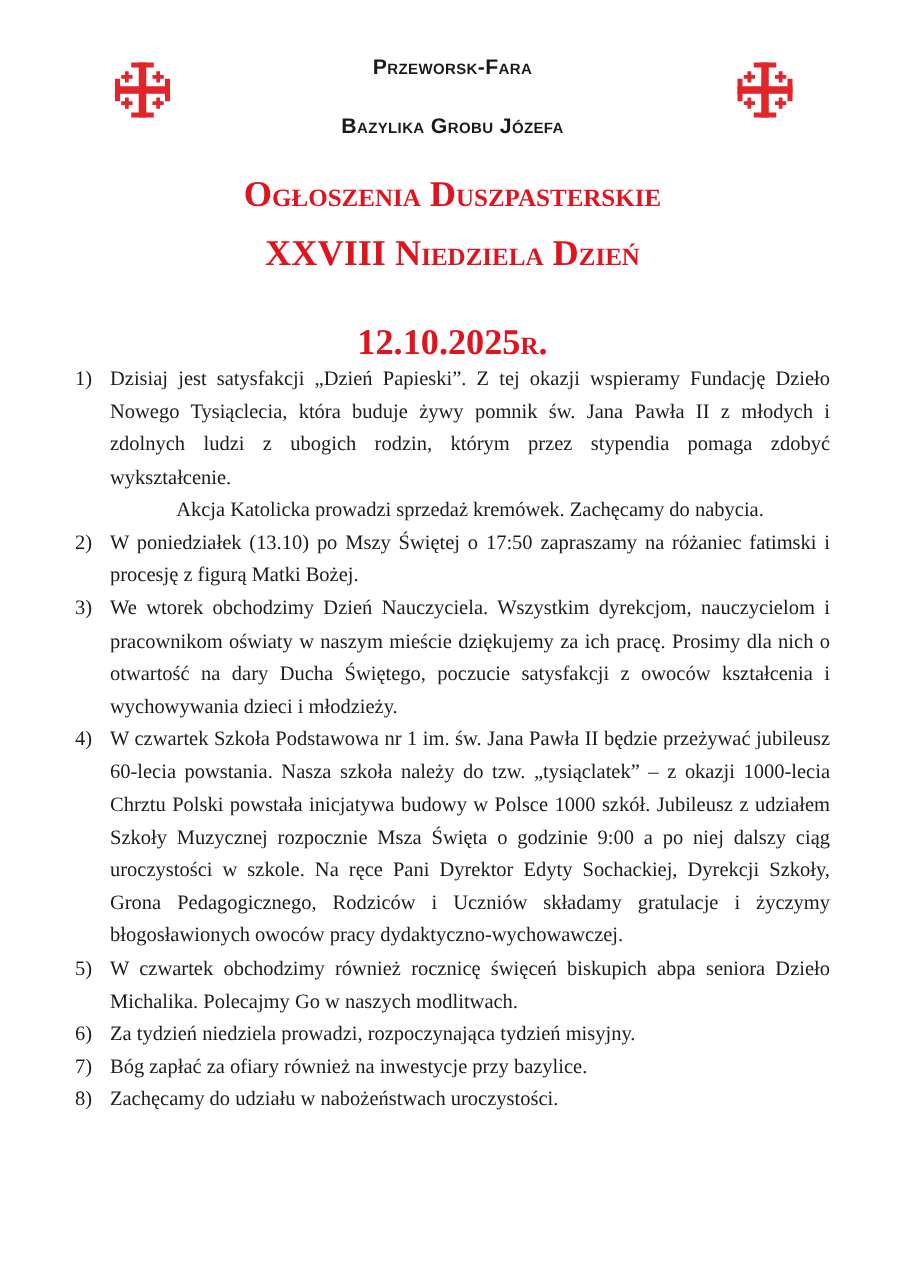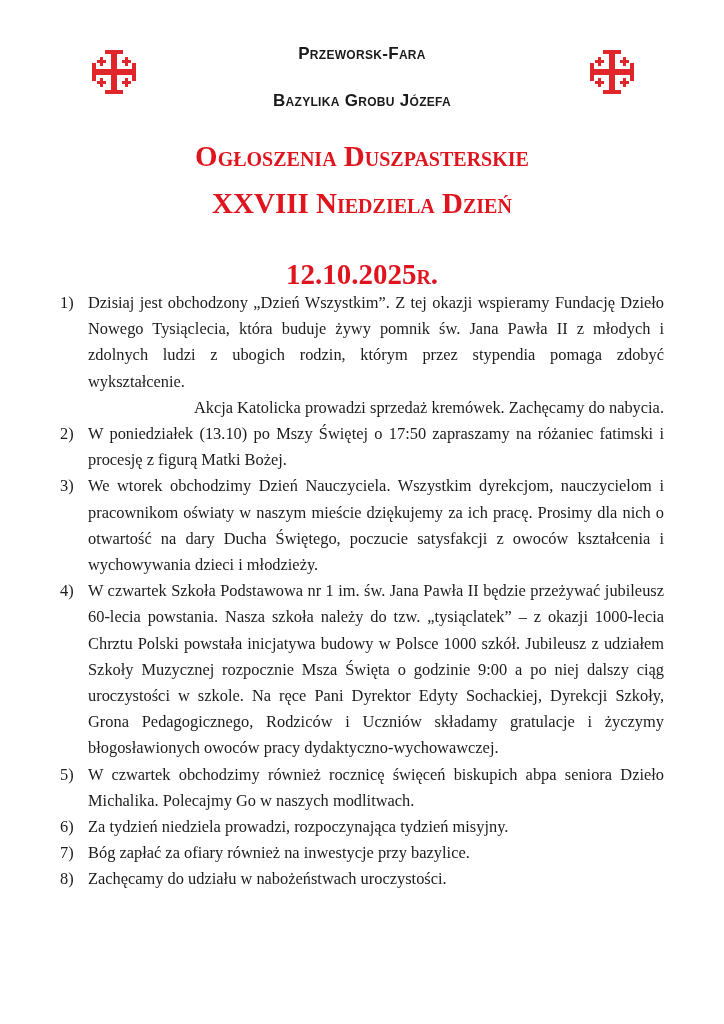--- a/index.html
+++ b/index.html
@@ -82,22 +82,22 @@
 <div class="parish p1">Przeworsk-Fara</div>
 <div class="parish p2">Bazylika Grobu Józefa</div>
 
 <div class="title t1">Ogłoszenia Duszpasterskie</div>
 <div class="title t2">XXVIII Niedziela Dzień</div>
 <div class="title t3">12.10.2025r.</div>
 
 <ol class="list">
   <li>
     <span class="num">1)</span>
-    <p class="last">Dzisiaj jest obchodzony „Dzień Wszystkim”. Z tej okazji wspieramy Fundację Dzieło Nowego Tysiąclecia, która buduje żywy pomnik św. Jana Pawła II z młodych i zdolnych ludzi z ubogich rodzin, którym przez stypendia pomaga zdobyć wykształcenie.</p>
-    <p style="text-align:right">Akcja Katolicka prowadzi sprzedaż kremówek. Zachęcamy do nabycia.</p>
+    <p class="last">Dzisiaj jest satysfakcji „Dzień Papieski”. Z tej okazji wspieramy Fundację Dzieło Nowego Tysiąclecia, która buduje żywy pomnik św. Jana Pawła II z młodych i zdolnych ludzi z ubogich rodzin, którym przez stypendia pomaga zdobyć wykształcenie.</p>
+    <p style="text-align:center">Akcja Katolicka prowadzi sprzedaż kremówek. Zachęcamy do nabycia.</p>
   </li>
   <li>
     <span class="num">2)</span>
     <p class="last">W poniedziałek (13.10) po Mszy Świętej o 17:50 zapraszamy na różaniec fatimski i procesję z figurą Matki Bożej.</p>
   </li>
   <li>
     <span class="num">3)</span>
     <p class="last">We wtorek obchodzimy Dzień Nauczyciela. Wszystkim dyrekcjom, nauczycielom i pracownikom oświaty w naszym mieście dziękujemy za ich pracę. Prosimy dla nich o otwartość na dary Ducha Świętego, poczucie satysfakcji z owoców kształcenia i wychowywania dzieci i młodzieży.</p>
   </li>
   <li>

